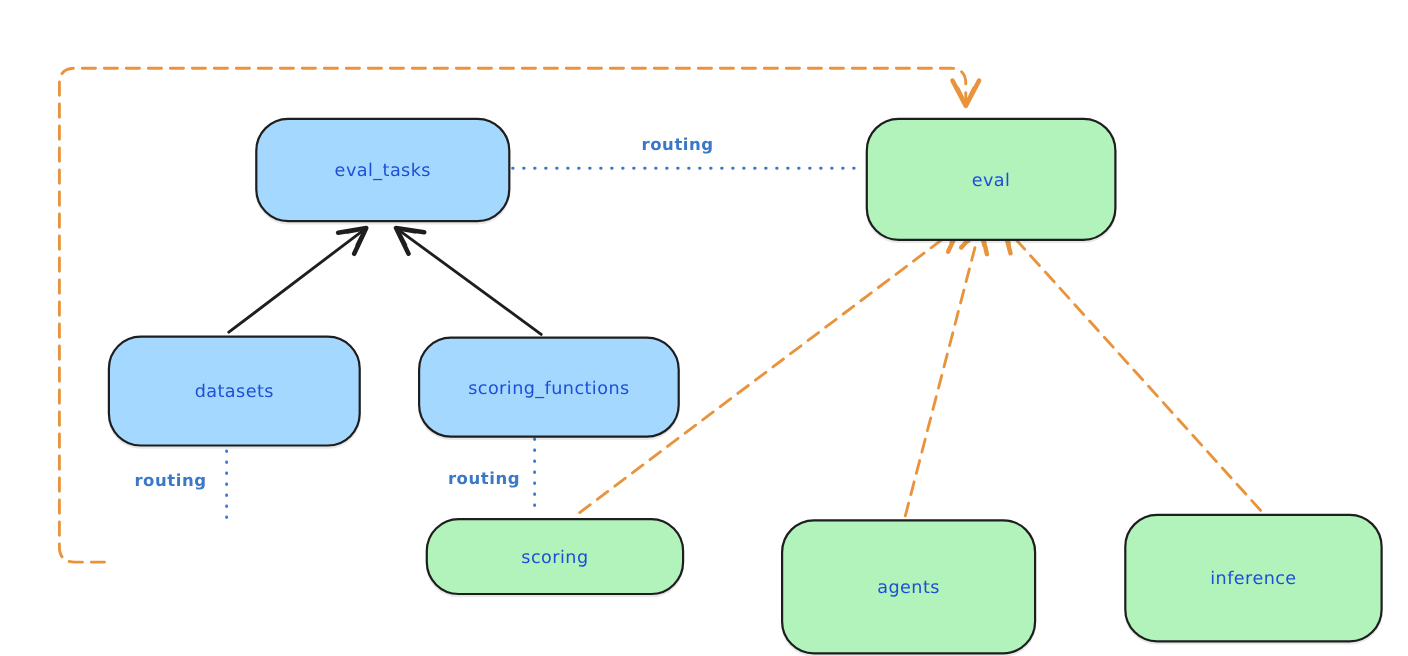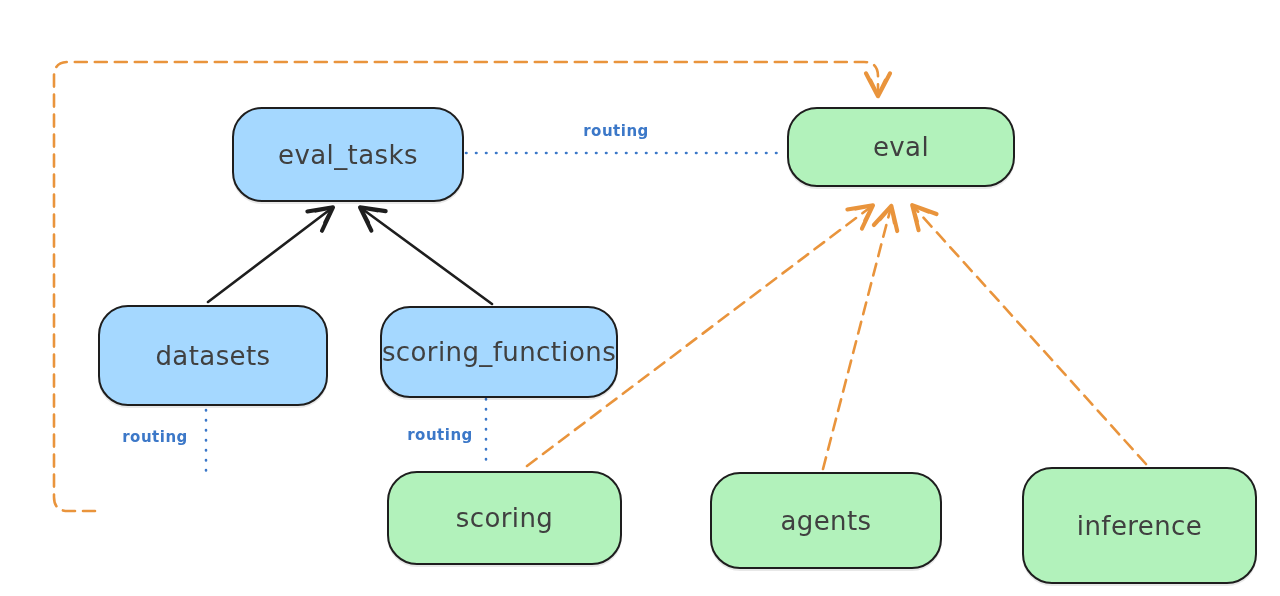--- a/index.html
+++ b/index.html
@@ -23,23 +23,23 @@
     position: absolute;
     box-sizing: border-box;
     border: 2.5px solid #1e1e1e;
     border-radius: 30px;
     display: flex;
     align-items: center;
     justify-content: center;
     box-shadow: 0 2px 0 rgba(30,30,30,0.10);
   }
   .node .node-label {
-    font-size: 26px;
+    font-size: 16px;
     letter-spacing: 0.4px;
-    color: #404040;
+    color: #1d4ed8;
     white-space: nowrap;
   }
   .edge-label {
     position: absolute;
     transform: translate(-50%, -50%);
     font-size: 15px;
     font-weight: 700;
     letter-spacing: 0.5px;
     white-space: nowrap;
   }
@@ -69,38 +69,38 @@
     <path d="M95,511 L68,511 Q54,511 54,497 L54,76 Q54,62 68,62 L864,62 Q878,62 878,76 L878,95" fill="none" stroke-width="2.6" stroke-dasharray="12 8" stroke-linecap="round" marker-end="url(#ah-orange)" stroke="#e9943c"></path>
     <path d="M527,466 L872,206" fill="none" stroke-width="2.6" stroke-dasharray="12 8" stroke-linecap="round" marker-end="url(#ah-orange)" stroke="#e9943c"></path>
     <path d="M823,469 L891,207" fill="none" stroke-width="2.6" stroke-dasharray="12 8" stroke-linecap="round" marker-end="url(#ah-orange)" stroke="#e9943c"></path>
     <path d="M1146,464 L913,206" fill="none" stroke-width="2.6" stroke-dasharray="12 8" stroke-linecap="round" marker-end="url(#ah-orange)" stroke="#e9943c"></path>
   </svg>
 
   <div class="node" style="left: 232px; top: 107px; width: 232px; height: 95px; background-color: rgb(165, 216, 255);">
     <span class="node-label">eval_tasks</span>
   </div>
 
-  <div class="node" style="left: 787px; top: 107px; width: 228px; height: 80px; background-color: rgb(178, 242, 187);">
+  <div class="node" style="left: 787px; top: 107px; width: 228px; height: 112px; background-color: rgb(178, 242, 187);">
     <span class="node-label">eval</span>
   </div>
 
   <div class="node" style="left: 98px; top: 305px; width: 230px; height: 101px; background-color: rgb(165, 216, 255);">
     <span class="node-label">datasets</span>
   </div>
 
   <div class="node" style="left: 380px; top: 306px; width: 238px; height: 92px; background-color: rgb(165, 216, 255); justify-content: center;">
     <span class="node-label">scoring_functions</span>
   </div>
 
 
-  <div class="node" style="left: 387px; top: 471px; width: 235px; height: 94px; background-color: rgb(178, 242, 187);">
+  <div class="node" style="left: 387px; top: 471px; width: 235px; height: 70px; background-color: rgb(178, 242, 187);">
     <span class="node-label">scoring</span>
   </div>
 
-  <div class="node" style="left: 710px; top: 472px; width: 232px; height: 97px; background-color: rgb(178, 242, 187);">
+  <div class="node" style="left: 710px; top: 472px; width: 232px; height: 123px; background-color: rgb(178, 242, 187);">
     <span class="node-label">agents</span>
   </div>
 
   <div class="node" style="left: 1022px; top: 467px; width: 235px; height: 117px; background-color: rgb(178, 242, 187);">
     <span class="node-label">inference</span>
   </div>
 
   <div class="edge-label" style="left: 616px; top: 131px; color: rgb(60, 120, 200);">routing</div>
 
   <div class="edge-label" style="left: 155px; top: 437px; color: rgb(60, 120, 200);">routing</div>

